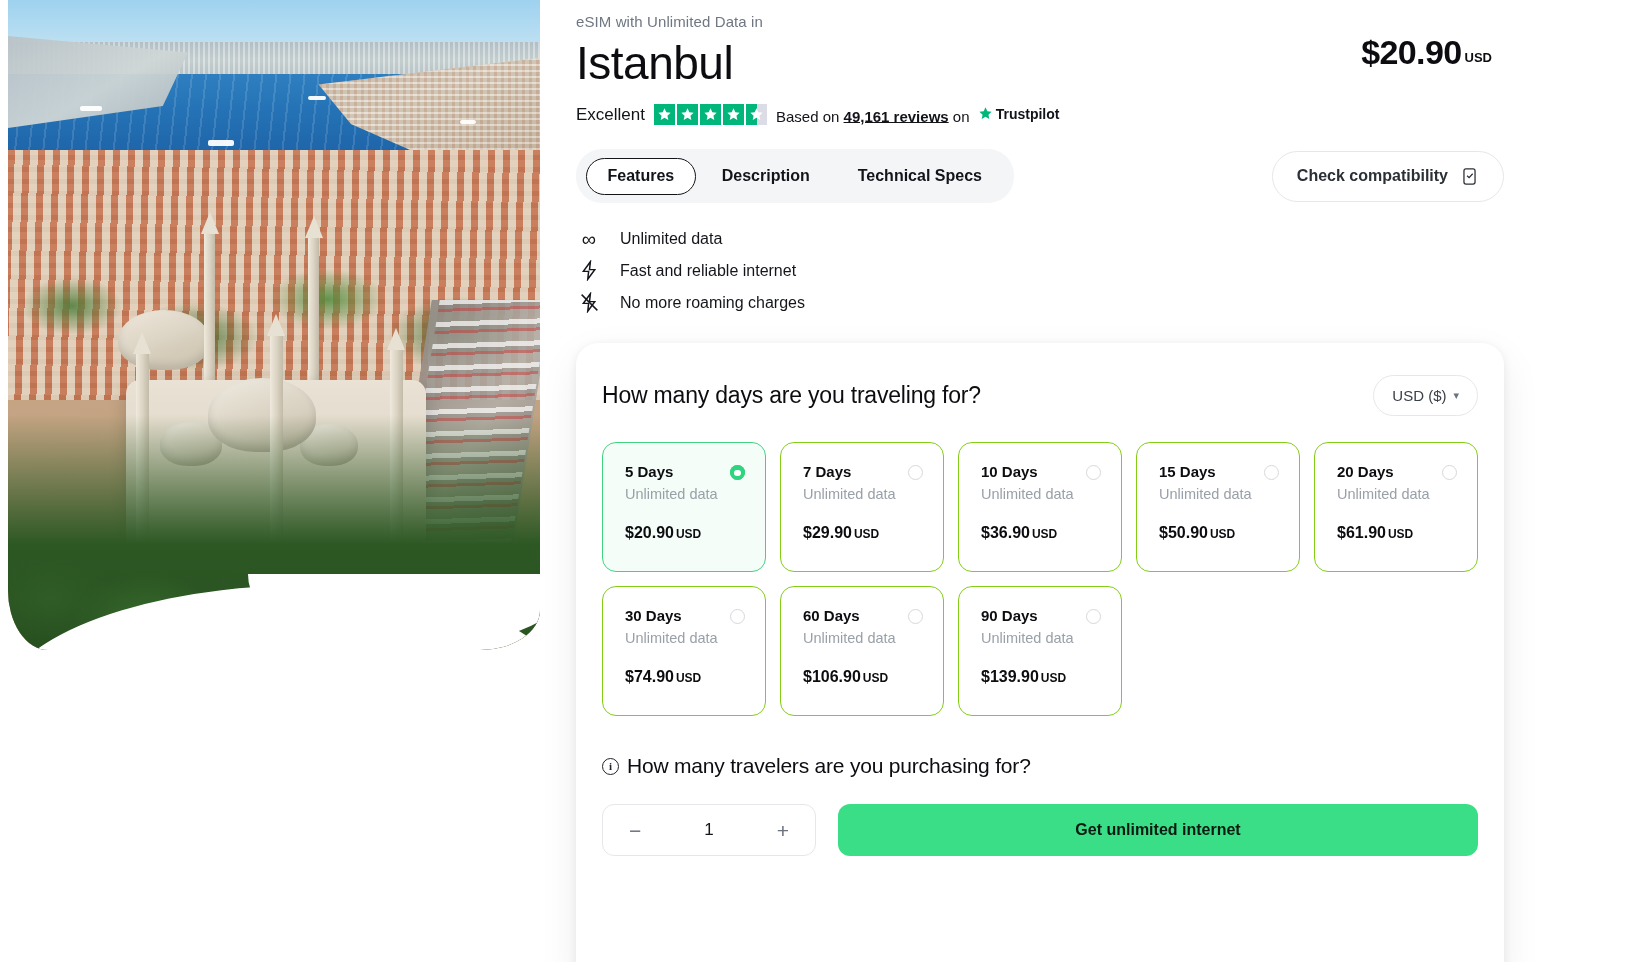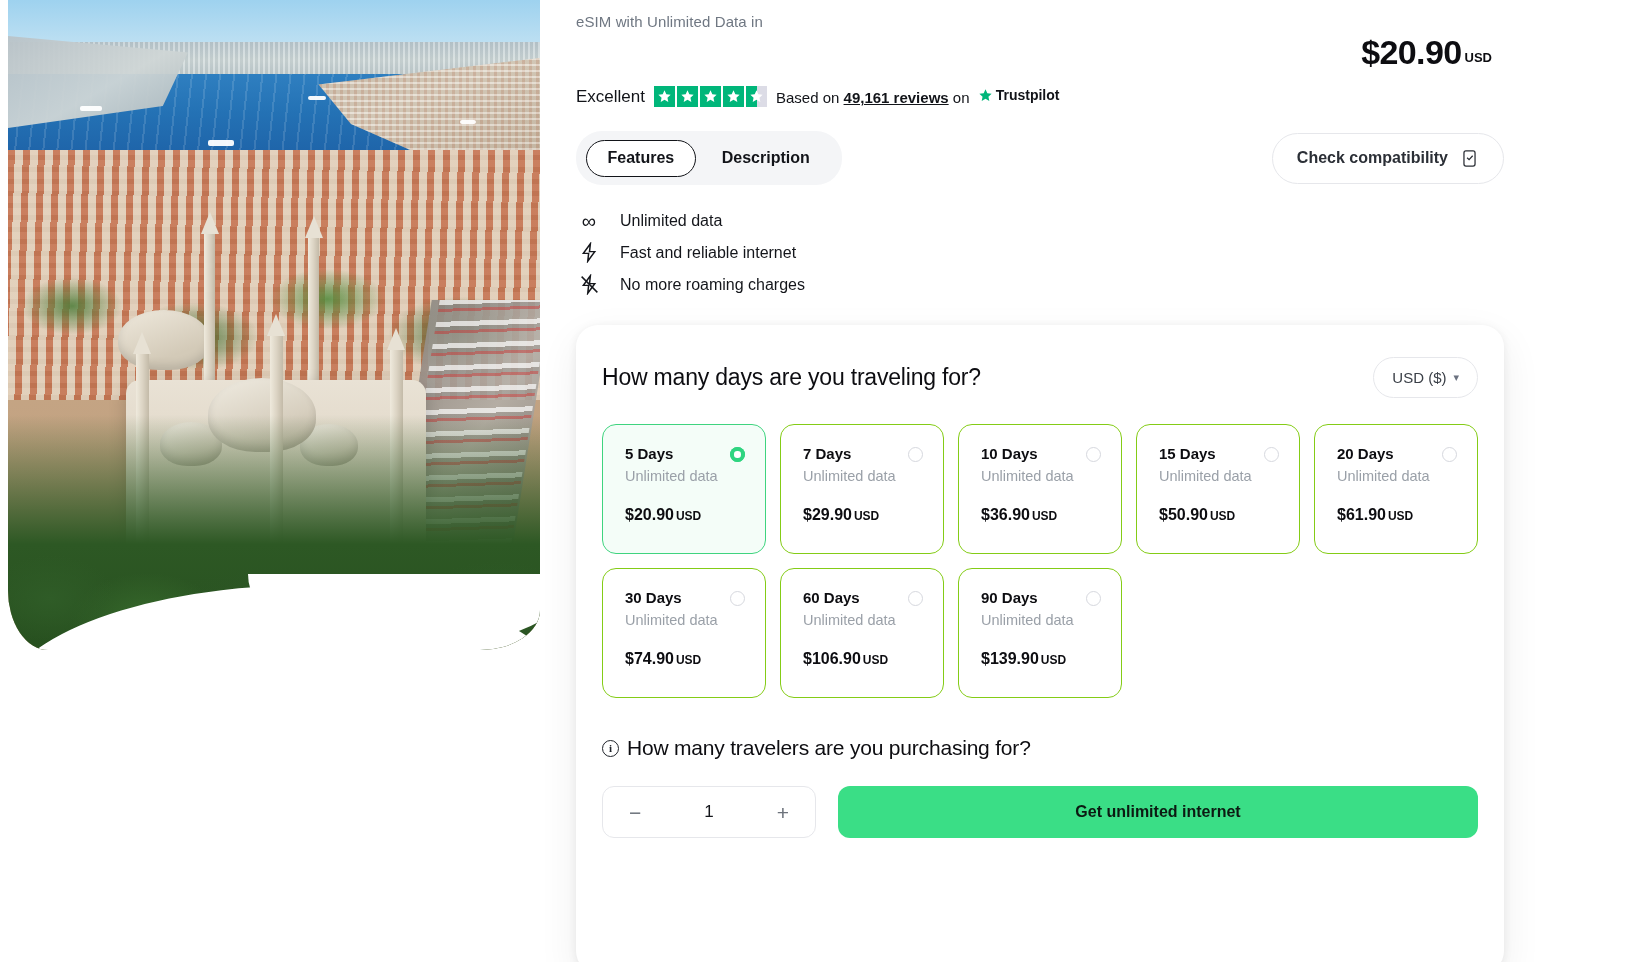--- a/index.html
+++ b/index.html
@@ -318,20 +318,21 @@
       <div class="hero-wave"></div>
       <div class="hero-wave2"></div>
     </div>
   </div>
 
   <div class="content">
 
     <div class="title-row">
       <div>
         <div class="eyebrow">eSIM with Unlimited Data in</div>
+        <h1 class="title">Istanbul</h1>
       </div>
       <div class="price-wrap">
         <span class="price">$20.90</span><span class="price-cur">USD</span>
       </div>
     </div>
 
     <div class="tp">
       <span class="tp-word">Excellent</span>
       <span class="tp-stars">
         <span class="tp-star">
@@ -370,20 +371,21 @@
             </svg>
           <span>Trustpilot</span>
         </span>
       </span>
     </div>
 
     <div class="tabs-row">
       <div class="tabs">
         <div class="tab active">Features</div>
         <div class="tab">Description</div>
+        <div class="tab">Technical Specs</div>
       </div>
       <div class="check-compat">
         <span>Check compatibility</span>
         <svg viewBox="0 0 24 24">
           <rect x="5" y="2.5" width="14" height="19" rx="2.5"></rect>
           <path d="M9 11l2.5 2.5L16 8.5"></path>
         </svg>
       </div>
     </div>
 

